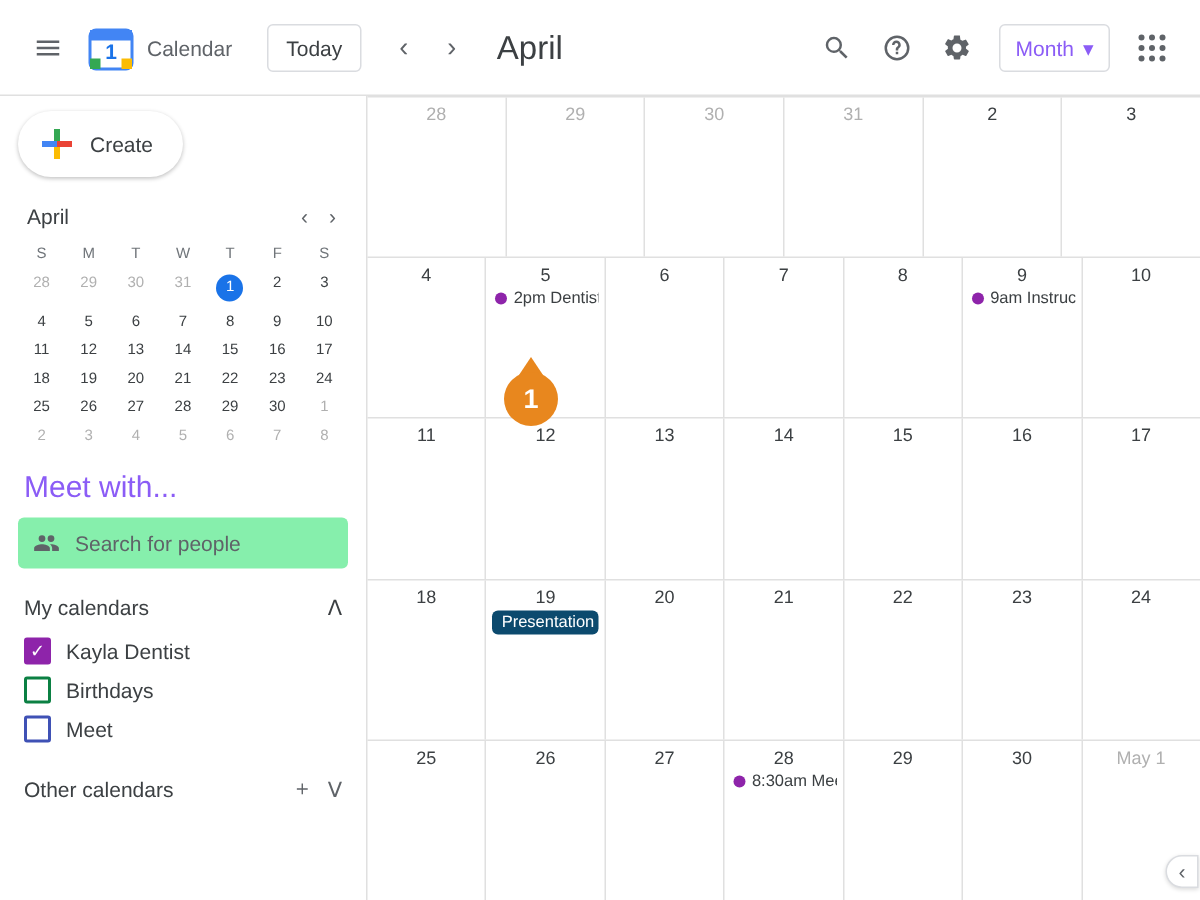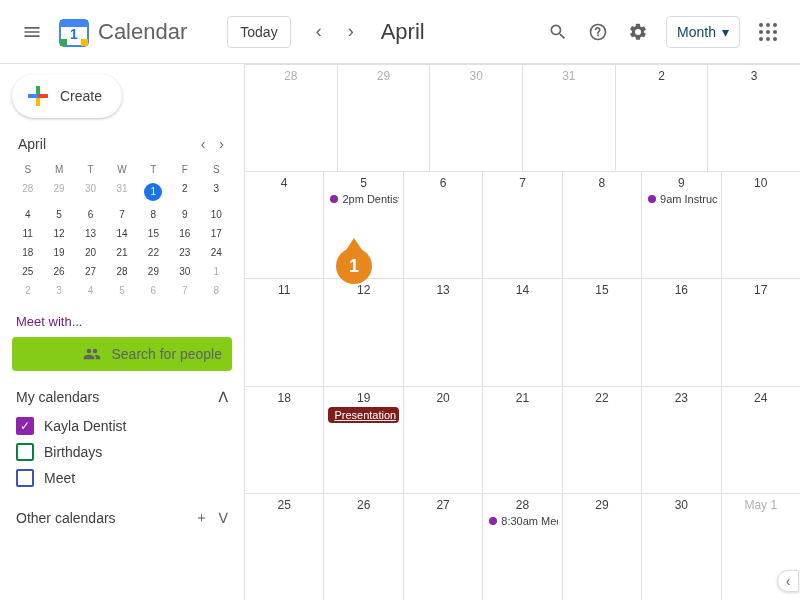--- a/index.html
+++ b/index.html
@@ -1,50 +1,50 @@
 <!DOCTYPE html>
 <html><head>
 <meta charset="utf-8">
 <style>
 * { box-sizing: border-box; margin: 0; padding: 0; font-family: 'Segoe UI', Arial, sans-serif; }
 body { width: 800px; height: 600px; overflow: hidden; background: #fff; position: relative; }
 .header { height: 64px; display: flex; align-items: center; padding: 0 12px; border-bottom: 1px solid #e0e0e0; }
 .hamburger { width: 40px; height: 40px; display: flex; align-items: center; justify-content: center; cursor: pointer; border-radius: 50%; }
 .hamburger svg { width: 20px; height: 20px; fill: #5f6368; }
 .logo { width: 40px; height: 40px; margin: 0 4px 0 2px; display: flex; align-items: center; justify-content: center; }
-.app-name { font-size: 22px; color: #5f6368; margin-right: 40px; }
+.app-name { font-size: 14px; color: #5f6368; margin-right: 23px; }
 .today-btn { border: 1px solid #dadce0; border-radius: 4px; padding: 7px 12px; font-size: 14px; color: #3c4043; background: #fff; cursor: pointer; margin-right: 12px; }
 .nav-arrow { width: 32px; height: 32px; display: flex; align-items: center; justify-content: center; cursor: pointer; border-radius: 50%; color: #5f6368; font-size: 18px; }
 .month-label { font-size: 22px; color: #3c4043; margin-left: 14px; }
 .spacer { flex: 1; }
 .hdr-icon { width: 40px; height: 40px; display: flex; align-items: center; justify-content: center; cursor: pointer; border-radius: 50%; color: #5f6368; }
 .hdr-icon svg { width: 20px; height: 20px; fill: #5f6368; }
-.view-select { border: 1px solid #dadce0; border-radius: 4px; padding: 7px 10px; font-size: 14px; color: #0c4a6e; background: #fff; cursor: pointer; display: flex; align-items: center; gap: 6px; margin: 0 8px; }
+.view-select { border: 1px solid #dadce0; border-radius: 4px; padding: 7px 10px; font-size: 14px; color: #8b5cf6; background: #fff; cursor: pointer; display: flex; align-items: center; gap: 6px; margin: 0 8px; }
 .apps-icon { display: grid; grid-template-columns: repeat(3,4px); grid-template-rows: repeat(3,4px); gap: 3px; }
 .apps-icon span { width: 4px; height: 4px; background: #5f6368; border-radius: 50%; }
 .body { display: flex; height: 536px; }
 .sidebar { width: 244px; padding: 10px 12px 0 12px; overflow: hidden; }
 .create-btn { display: inline-flex; align-items: center; gap: 10px; border: none; border-radius: 24px; padding: 10px 20px 10px 14px; box-shadow: 0 1px 3px rgba(0,0,0,0.25); background: #fff; cursor: pointer; font-size: 14px; color: #3c4043; margin-bottom: 14px; }
 .plus { width: 24px; height: 24px; position: relative; }
 .plus::before, .plus::after { content: ''; position: absolute; background: #ea4335; }
 .plus::before { left: 10px; top: 2px; width: 4px; height: 10px; background: #34a853; }
 .plus::after { left: 2px; top: 10px; width: 10px; height: 4px; background: #4285f4; }
 .plus .yellow { position: absolute; left: 10px; top: 12px; width: 4px; height: 10px; background: #fbbc04; }
 .plus .red { position: absolute; left: 12px; top: 10px; width: 10px; height: 4px; background: #ea4335; }
 .mini-hdr { display: flex; align-items: center; justify-content: space-between; font-size: 14px; color: #3c4043; padding: 2px 4px 6px 6px; }
 .mini-nav { display: flex; gap: 6px; }
 .mini-nav span { cursor: pointer; color: #5f6368; padding: 2px 4px; }
 .mini-cal { width: 100%; }
 .mini-row { display: flex; }
 .mini-cell { flex: 1; text-align: center; font-size: 10px; color: #3c4043; padding: 4px 0; cursor: pointer; position: relative; }
 .mini-dow { color: #70757a; font-weight: 500; }
 .mini-dim { color: #b0b0b0; }
 .mini-today { background: #1a73e8; color: #fff; border-radius: 50%; width: 18px; height: 18px; line-height: 18px; margin: 0 auto; padding: 0; }
-.meet-hdr { font-size: 13px; color: #701a75; margin: 14px 0 8px 4px; }
-.search-ppl { background: #84cc16; border-radius: 4px; padding: 8px 10px; display: flex; align-items: center; gap: 10px; font-size: 14px; color: #5f6368; cursor: text; justify-content: flex-end; }
+.meet-hdr { font-size: 20px; color: #8b5cf6; margin: 14px 0 8px 4px; }
+.search-ppl { background: #86efac; border-radius: 4px; padding: 8px 10px; display: flex; align-items: center; gap: 10px; font-size: 14px; color: #5f6368; cursor: text; }
 .section-hdr { display: flex; align-items: center; justify-content: space-between; font-size: 14px; color: #3c4043; margin: 18px 4px 8px 4px; cursor: pointer; }
 .cal-item { display: flex; align-items: center; gap: 10px; font-size: 14px; color: #3c4043; padding: 4px 4px; }
 .chk { width: 18px; height: 18px; border: 2px solid; border-radius: 2px; display: flex; align-items: center; justify-content: center; }
 .chk.checked { background: currentColor; }
 .chk.checked::after { content: '✓'; color: #fff; font-size: 12px; }
 .grid { flex: 1; display: flex; flex-direction: column; border-left: 1px solid #e0e0e0; }
 .dow-row { display: flex; height: 20px; }
 .dow { flex: 1; text-align: center; font-size: 10px; color: #70757a; font-weight: 500; border-right: 1px solid #e0e0e0; padding-top: 2px; }
 .weeks { flex: 1; display: flex; flex-direction: column; }
 .week { flex: 1; display: flex; border-top: 1px solid #e0e0e0; }
@@ -312,21 +312,21 @@
           <div class="day">
             <div class="daynum">17</div>
           </div>
         </div>
         <div class="week">
           <div class="day">
             <div class="daynum">18</div>
           </div>
           <div class="day">
             <div class="daynum">19</div>
-            <div class="evt-block" style="background: #7f1d1d; text-decoration: underline;">Presentation</div>
+            <div class="evt-block" style="background: #0c4a6e;">Presentation</div>
           </div>
           <div class="day">
             <div class="daynum">20</div>
           </div>
           <div class="day">
             <div class="daynum">21</div>
           </div>
           <div class="day">
             <div class="daynum">22</div>
           </div>

